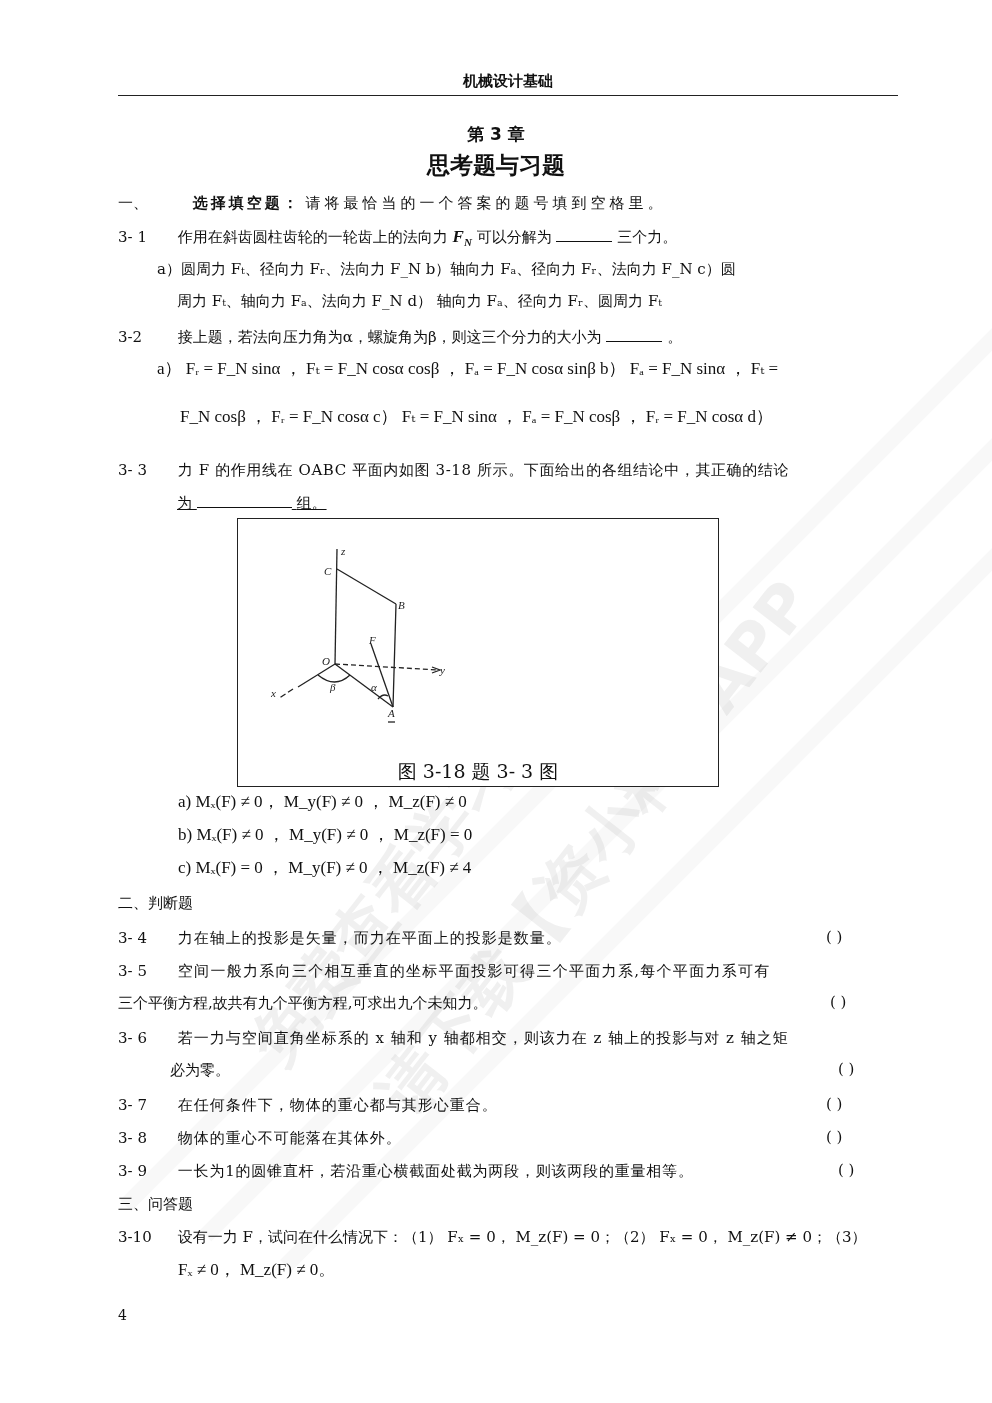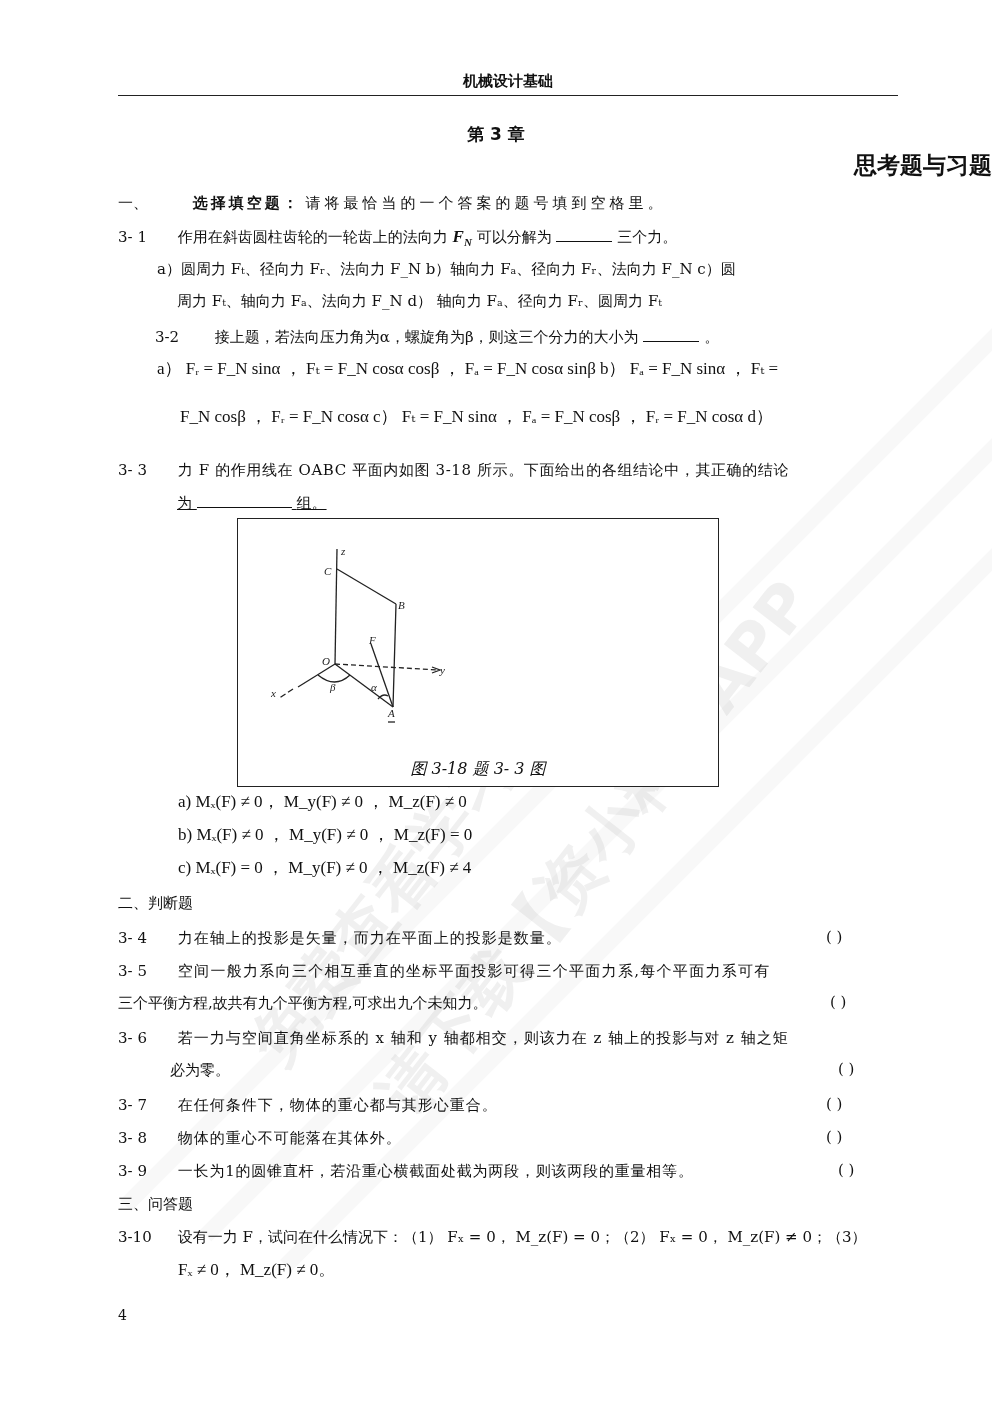--- a/index.html
+++ b/index.html
@@ -4,30 +4,30 @@
 <style>
   html, body { margin:0; padding:0; background:#ffffff; }
   body { width:992px; height:1403px; position:relative; overflow:hidden;
          font-family:"DejaVu Serif","Liberation Serif",serif; color:#111; }
   .page { position:absolute; left:0; top:0; width:992px; height:1403px; }
   .running-head { position:absolute; left:118px; width:780px; top:72px; text-align:center;
                   font-family:"DejaVu Sans","Liberation Sans",sans-serif; font-weight:bold; font-size:15px; }
   .head-rule { position:absolute; left:118px; width:780px; top:95px; height:0; border-top:1.5px solid #222; }
   .chapter-no { position:absolute; left:0; width:992px; top:123px; text-align:center; font-weight:bold; font-size:17px;
                 font-family:"DejaVu Sans","Liberation Sans",sans-serif; }
-  .chapter-title { position:absolute; left:0; width:992px; top:150px; text-align:right; font-weight:bold; font-size:23px;
+  .chapter-title { position:absolute; left:0; width:992px; top:150px; text-align:center; font-weight:bold; font-size:23px;
                    font-family:"DejaVu Sans","Liberation Sans",sans-serif; }
   .line { position:absolute; font-size:15px; white-space:nowrap; line-height:20px; }
   .num { display:inline-block; width:55px; }
   .bold { font-weight:bold; }
   .blank { display:inline-block; border-bottom:1.3px solid #111; height:14px; vertical-align:baseline; }
   .math { font-family:"Liberation Serif","DejaVu Serif",serif; font-style:italic; font-size:17px; }
   .paren { position:absolute; font-size:15px; }
   .figure-box { position:absolute; left:237px; top:518px; width:480px; height:267px; border:1.5px solid #222; background:#fff; }
-  .fig-caption { position:absolute; left:0; width:100%; top:240px; text-align:center; font-size:16px;font-style:italic; }
+  .fig-caption { position:absolute; left:0; width:100%; top:240px; text-align:center; font-size:19px; }
   .watermark { position:absolute; pointer-events:none; color:rgba(150,150,150,0.14);
                font-family:"DejaVu Sans","Liberation Sans",sans-serif; font-weight:bold; font-size:64px;
                transform:rotate(-52deg); transform-origin:left top; white-space:nowrap; }
   .stripe { position:absolute; pointer-events:none; background:rgba(200,200,200,0.12); height:16px; width:1400px;
             transform:rotate(-45deg); transform-origin:left top; }
   .page-number { position:absolute; left:118px; top:1307px; font-size:14px; }
 </style>
 </head>
 <body>
 
@@ -55,21 +55,21 @@
     <span class="num">3- 1</span>
     <span>作用在斜齿圆柱齿轮的一轮齿上的法向力</span>
     <span class="bold math"><span>F</span><sub style="font-size:11px;">N</sub></span>
     <span>可以分解为</span>
     <span class="blank" style="width:56px;"></span>
     <span>三个力。</span>
   </div>
   <div class="line" style="left:157px; top:259px;">a）圆周力 Fₜ、径向力 Fᵣ、法向力 F_N    b）轴向力 Fₐ、径向力 Fᵣ、法向力 F_N    c）圆</div>
   <div class="line" style="left:177px; top:291px;">周力 Fₜ、轴向力 Fₐ、法向力 F_N    d）  轴向力 Fₐ、径向力 Fᵣ、圆周力 Fₜ</div>
 
-  <div class="line" style="left:118px; top:327px;margin-left:37px;">
+  <div class="line" style="left:118px; top:327px;">
     <span class="num">3-2</span>
     <span>接上题，若法向压力角为α，螺旋角为β，则这三个分力的大小为</span>
     <span class="blank" style="width:56px;"></span>
     <span>。</span>
   </div>
   <div class="line math" style="left:157px; top:359px; font-style:normal;">a） Fᵣ = F_N sinα ， Fₜ = F_N cosα cosβ ， Fₐ = F_N cosα sinβ b） Fₐ = F_N sinα ， Fₜ =</div>
   <div class="line math" style="left:180px; top:392px; font-style:normal;margin-top:15px;">F_N cosβ     ， Fᵣ = F_N cosα  c）  Fₜ = F_N sinα ， Fₐ = F_N cosβ ， Fᵣ = F_N cosα  d）</div>
 
   <div class="line" style="left:118px; top:460px;">
     <span class="num">3- 3</span>

